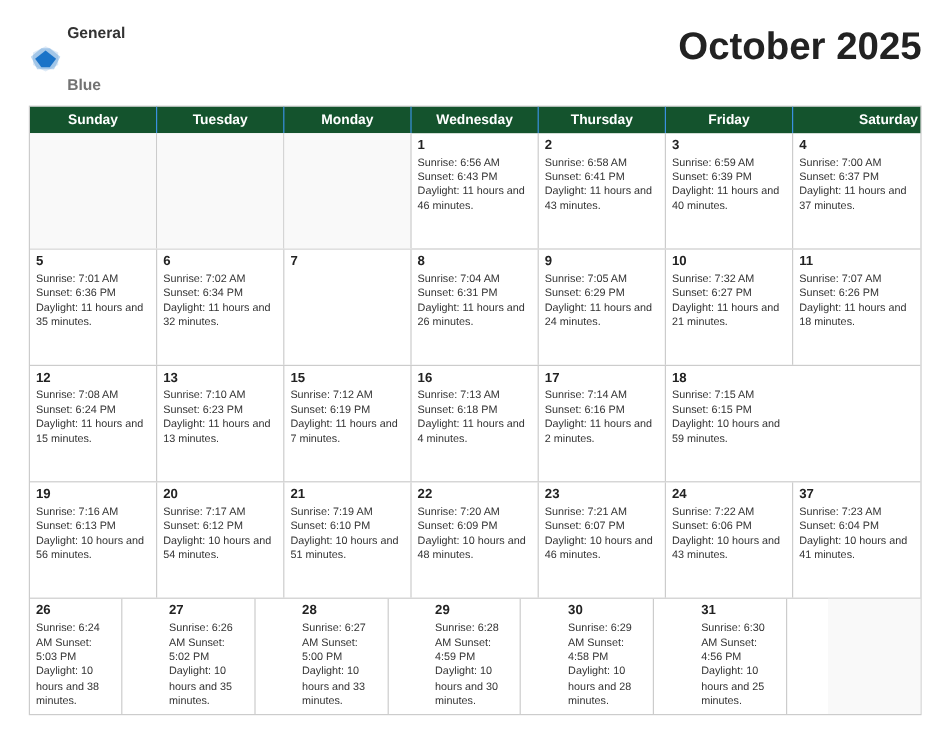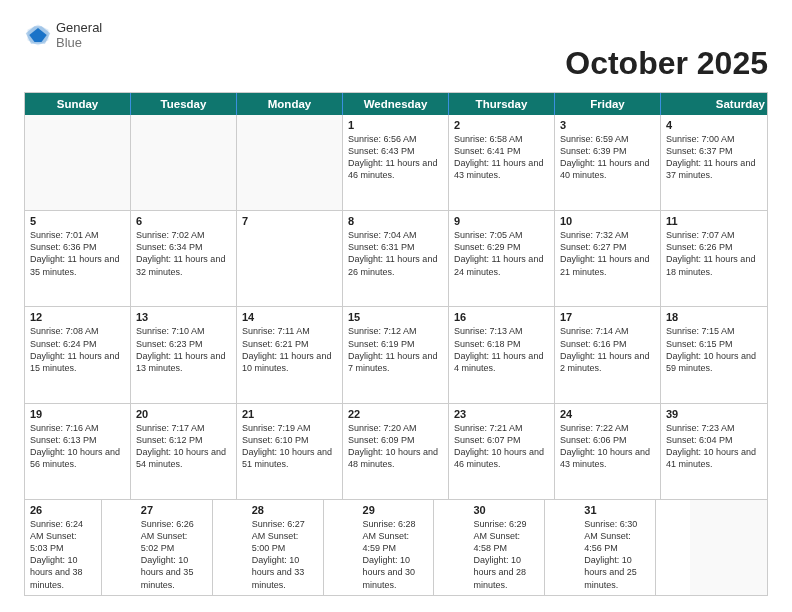--- a/index.html
+++ b/index.html
@@ -25,51 +25,51 @@
     }
     .logo {
       display: flex;
       align-items: center;
       gap: 4px;
     }
     .logo-text {
       display: flex;
       flex-direction: column;
       font-size: 13px;
-      font-weight: normal;
+      font-weight: bold;
+      gap: 28px;
     }
     .logo-general { color: #333; }
     .logo-blue { color: #737373; }
     .logo-icon {
       width: 28px;
       height: 28px;
     }
     .title-block {
       text-align: right;
     }
     .month-title {
       font-size: 32px;
       font-weight: bold;
       color: #222;
-      margin-top: 25px;
     }
     .subtitle {
       font-size: 14px;
       color: #444;
     }
     .calendar {
       flex: 1;
       display: flex;
       flex-direction: column;
       border: 1px solid #ccc;
     }
     .day-headers {
       display: grid;
       grid-template-columns: repeat(7, 1fr);
-      background: #0f766e;
+      background: #14532d;
     }
     .day-header {
       color: #fff;
       font-size: 11.5px;
       font-weight: bold;
       text-align: center;
       padding: 5px 2px;
       border-right: 1px solid #3a90e0;
     }
     .day-header:last-child { border-right: none; text-align: right; }
@@ -216,26 +216,20 @@
 Sunset: 6:24 PM
 Daylight: 11 hours and 15 minutes.</div>
           </div>
           <div class="cell">
             <div class="cell-number">13</div>
             <div class="cell-info">Sunrise: 7:10 AM
 Sunset: 6:23 PM
 Daylight: 11 hours and 13 minutes.</div>
           </div>
           <div class="cell">
-            <div class="cell-number">14</div>
-            <div class="cell-info">Sunrise: 7:11 AM
-Sunset: 6:21 PM
-Daylight: 11 hours and 10 minutes.</div>
-          </div>
-          <div class="cell">
             <div class="cell-number">15</div>
             <div class="cell-info">Sunrise: 7:12 AM
 Sunset: 6:19 PM
 Daylight: 11 hours and 7 minutes.</div>
           </div>
           <div class="cell">
             <div class="cell-number">16</div>
             <div class="cell-info">Sunrise: 7:13 AM
 Sunset: 6:18 PM
 Daylight: 11 hours and 4 minutes.</div>
@@ -284,21 +278,21 @@
 Sunset: 6:07 PM
 Daylight: 10 hours and 46 minutes.</div>
           </div>
           <div class="cell">
             <div class="cell-number">24</div>
             <div class="cell-info">Sunrise: 7:22 AM
 Sunset: 6:06 PM
 Daylight: 10 hours and 43 minutes.</div>
           </div>
           <div class="cell">
-            <div class="cell-number">39</div>
+            <div class="cell-number">37</div>
             <div class="cell-info">Sunrise: 7:23 AM
 Sunset: 6:04 PM
 Daylight: 10 hours and 41 minutes.</div>
           </div>
         </div>
         <div class="week">
           <div class="cell">
             <div class="cell-number">26</div>
             <div class="cell-info">Sunrise: 6:24 AM
 Sunset: 5:03 PM

